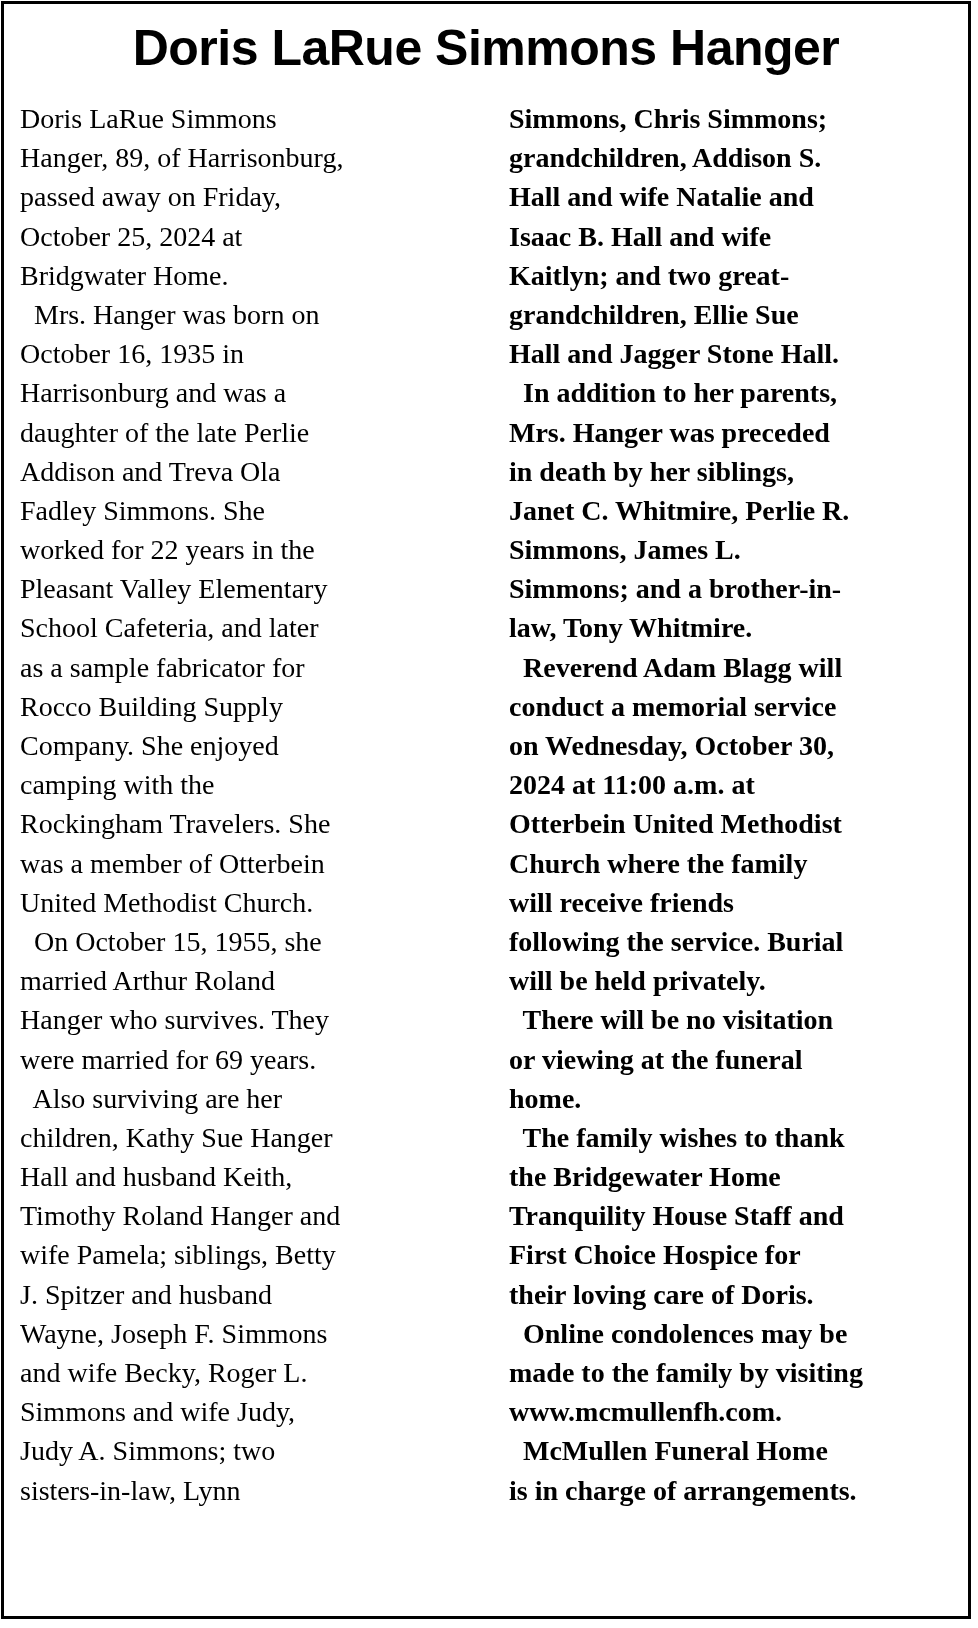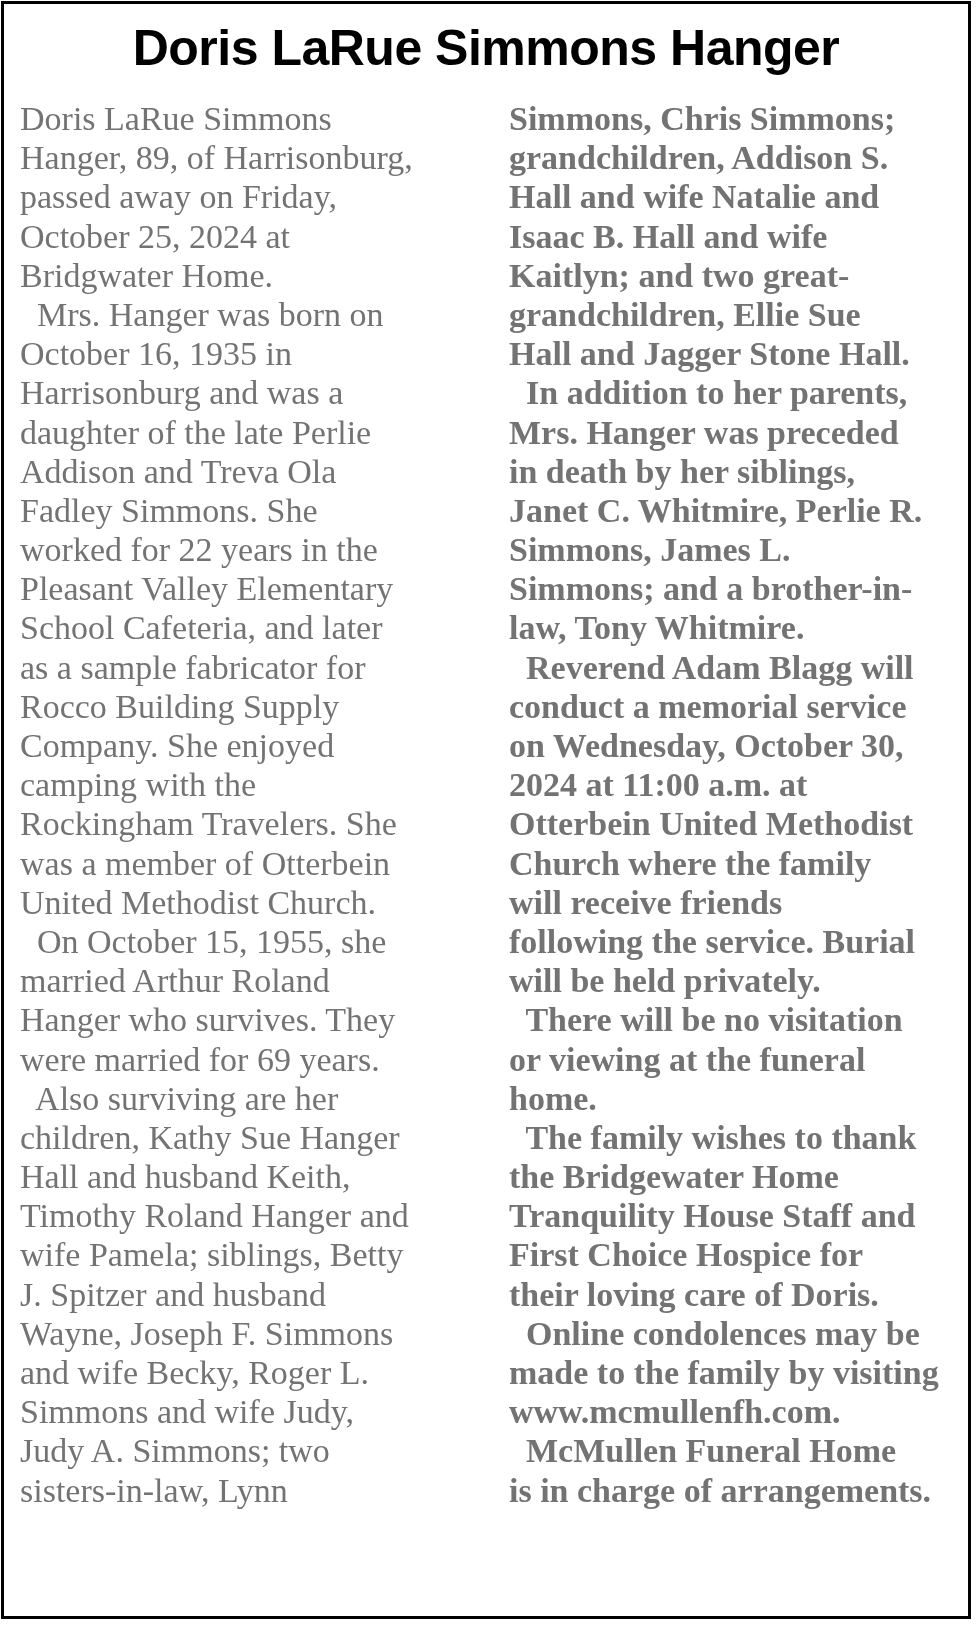--- a/index.html
+++ b/index.html
@@ -11,21 +11,21 @@
   .title {
     position: absolute; left: 0; right: 0; top: 14px;
     text-align: center;
     font-family: "Liberation Sans", sans-serif;
     font-weight: bold; font-size: 50px; line-height: 60px;
     color: #000; letter-spacing: -0.5px;
   }
   .col {
     position: absolute; top: 95px;
     font-family: "Liberation Serif", serif;
-    font-size: 34px; line-height: 39.2px; color: #737373;
+    font-size: 28px; line-height: 39.2px; color: #000000;
     white-space: pre;
   }
   .col.left { left: 16px; width: 460px; }
   .col.right { left: 505px; width: 460px; font-weight: bold; }
   .line { display: block; height: 39.2px; }
 </style>
 </head>
 <body>
 
 <div class="frame">

